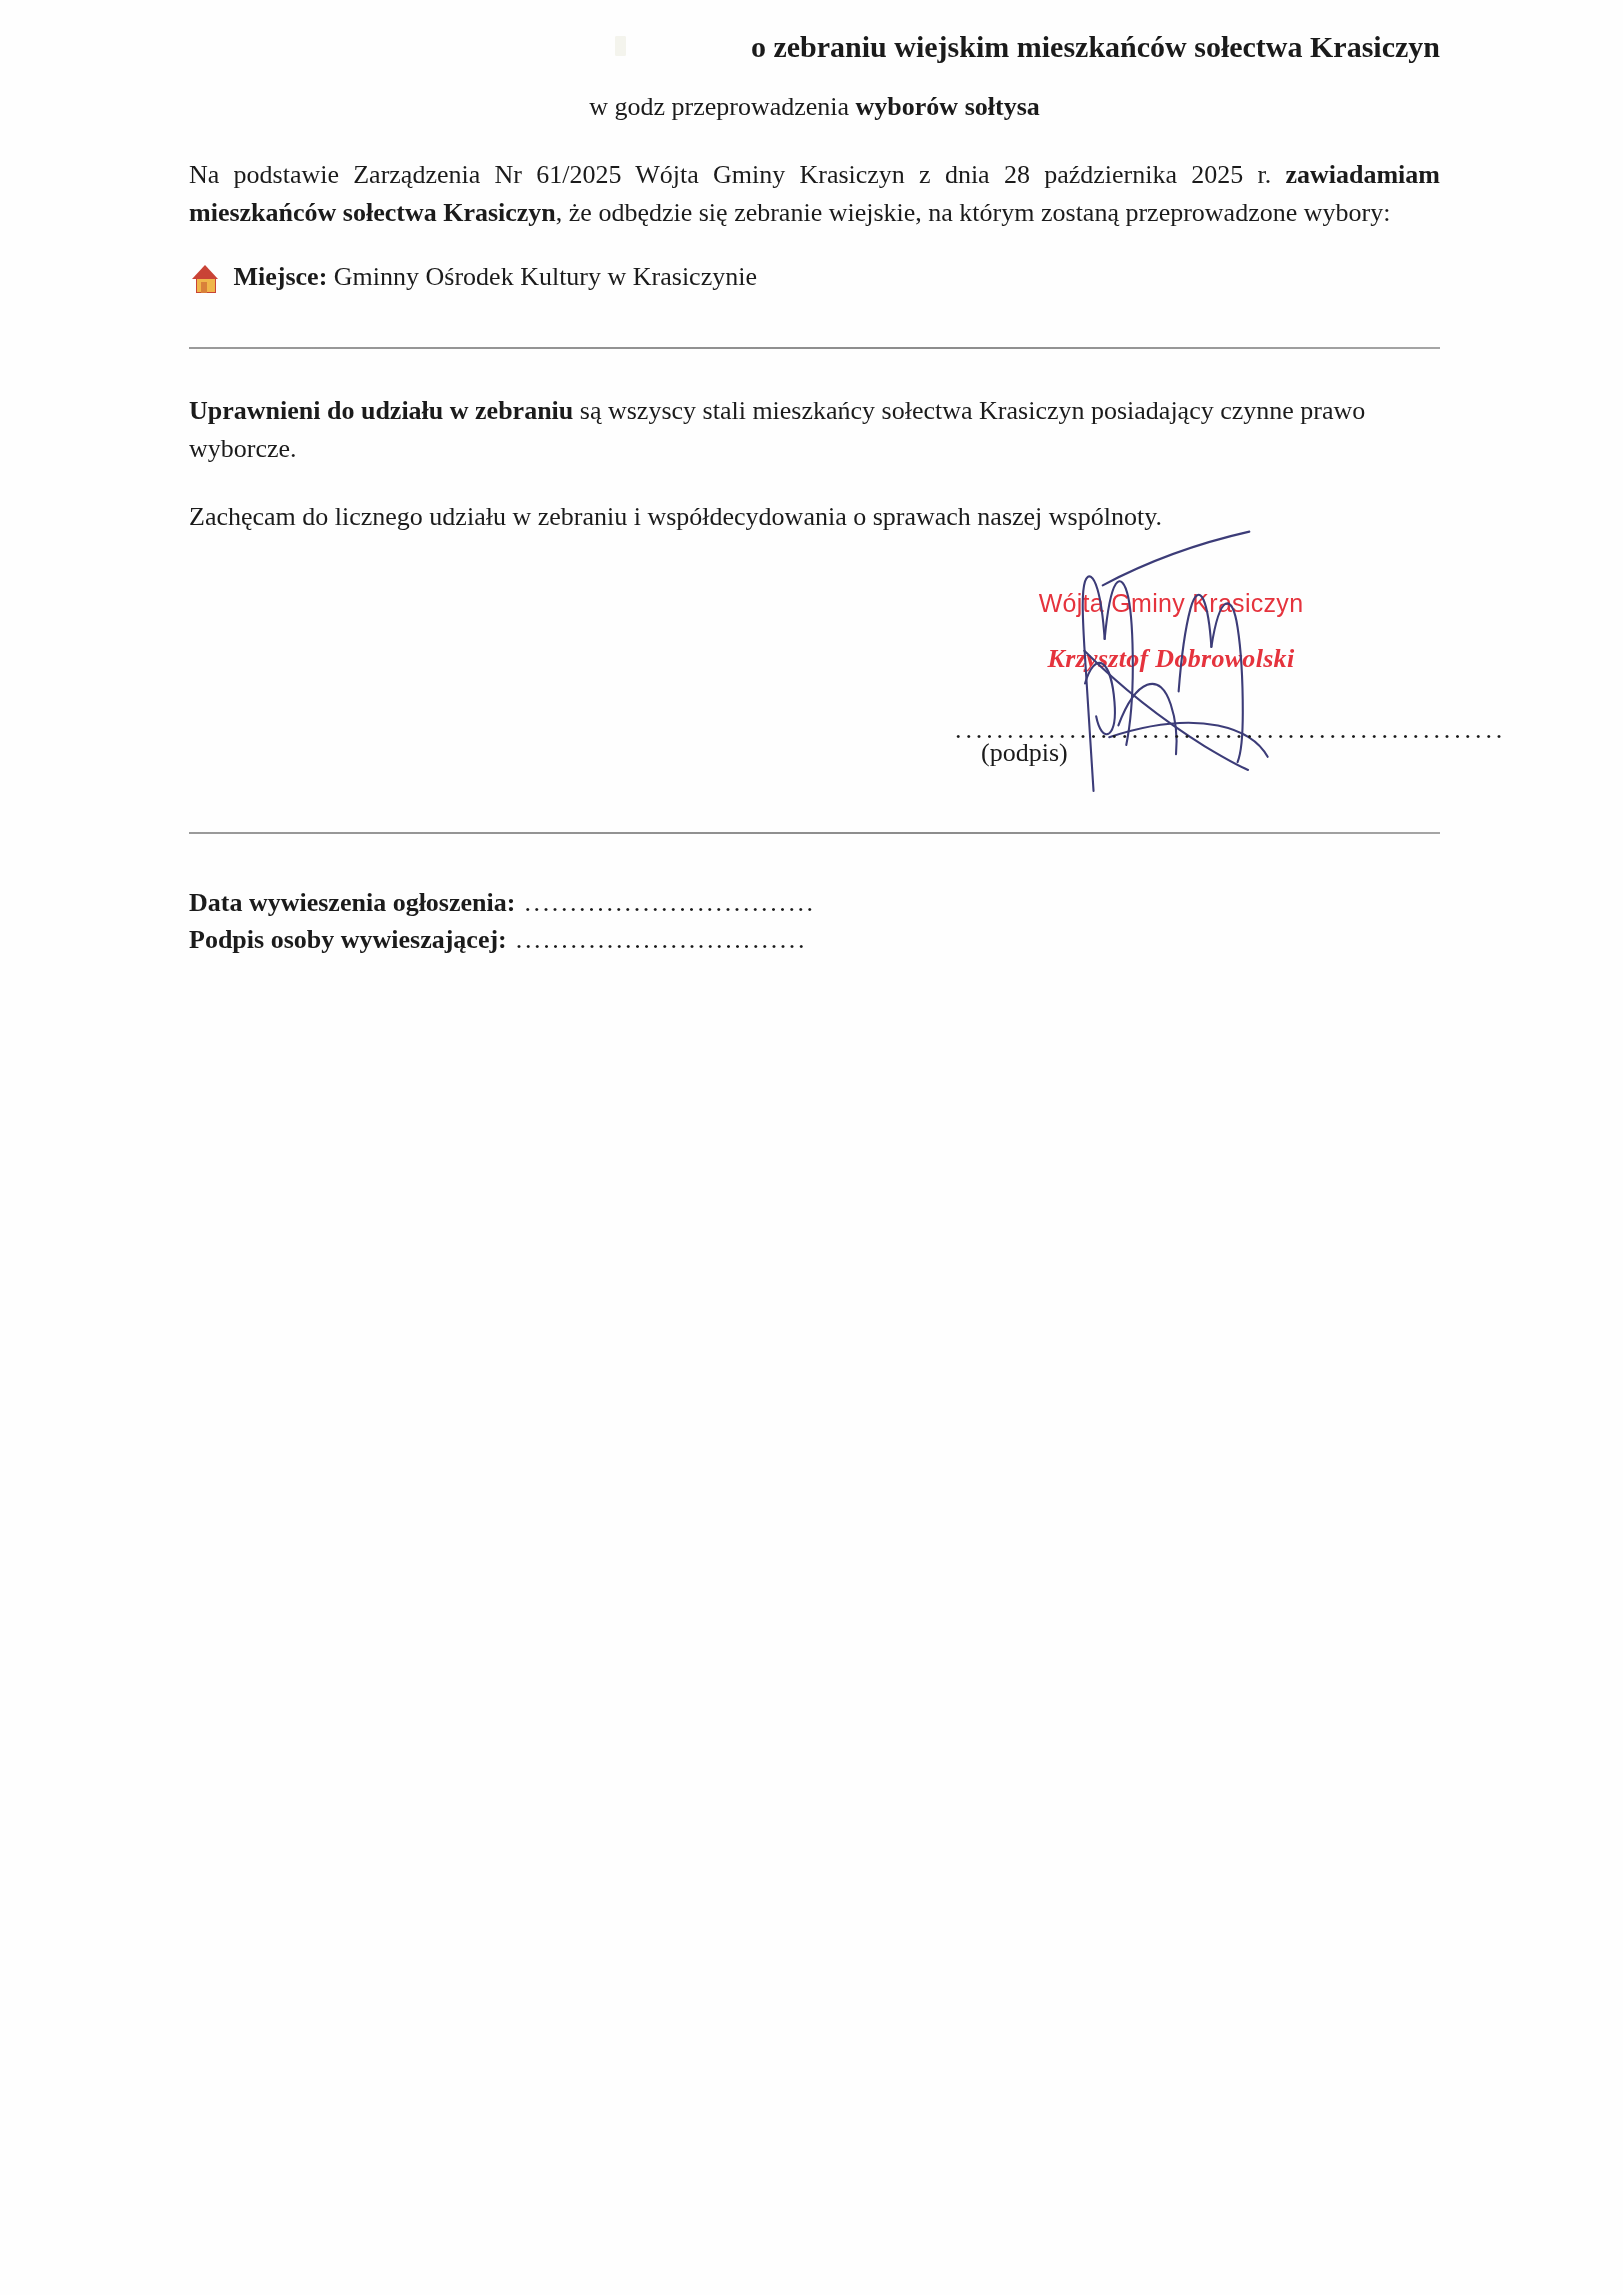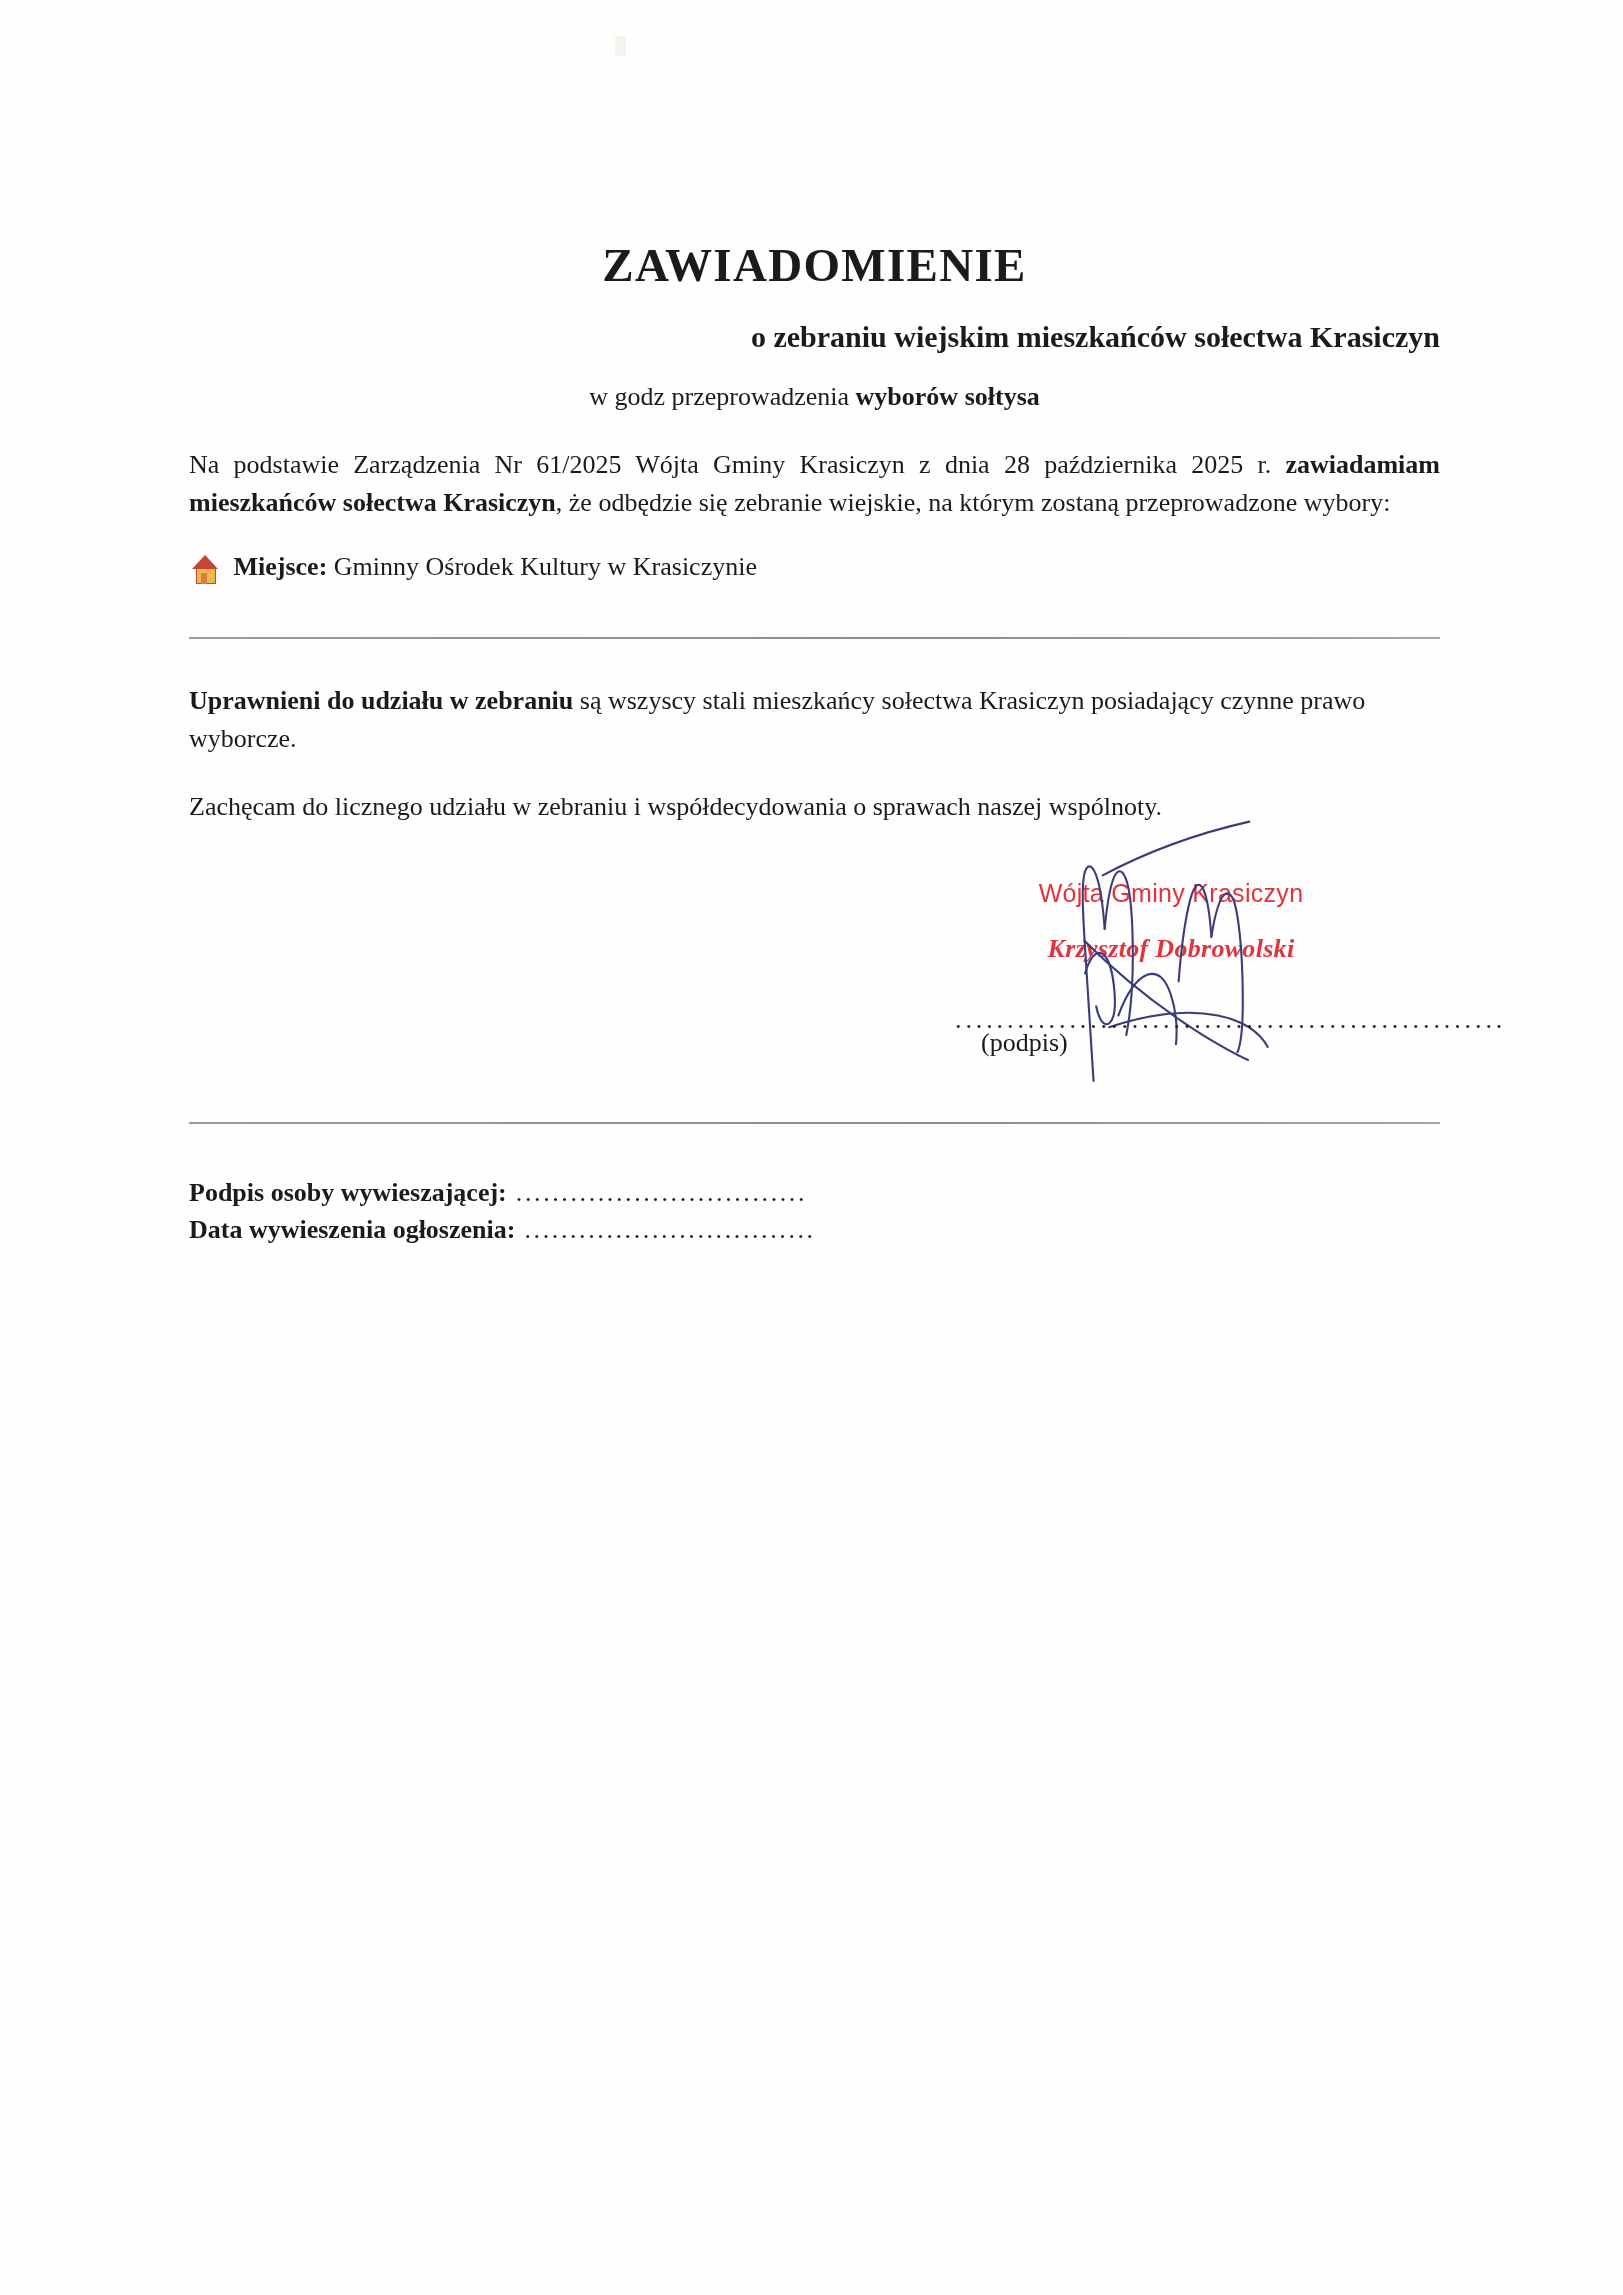--- a/index.html
+++ b/index.html
@@ -313,21 +313,20 @@
 </style>
 </head>
 <body>
 
 <div class="page">
 
   <div class="scan-artifact"></div>
 
   <div class="content">
 
-    <h1 class="doc-title">ZAWIADOMIENIE</h1>
 
     <h2 class="doc-subtitle">o zebraniu wiejskim mieszkańców sołectwa Krasiczyn</h2>
 
     <p class="doc-purpose">
       <span>w godz przeprowadzenia </span><b>wyborów sołtysa</b>
     </p>
 
     <div class="body-block">
       <p><span>Na podstawie Zarządzenia Nr 61/2025 Wójta Gminy Krasiczyn z dnia 28 października 2025 r. </span><b>zawiadamiam mieszkańców sołectwa Krasiczyn</b><span>, że odbędzie się zebranie wiejskie, na którym zostaną przeprowadzone wybory:</span></p>
     </div>
@@ -381,21 +380,21 @@
       <div class="sig-dotline">................................................................</div>
 
       <div class="sig-caption">(podpis)</div>
 
     </div>
 
     <hr class="rule rule-2">
 
     <div class="footer-fields">
 
+      <div class="field"><span class="f-label">Data wywieszenia ogłoszenia:</span><span class="f-dots"> ................................</span></div>
+
       <div class="field"><span class="f-label">Podpis osoby wywieszającej:</span><span class="f-dots"> ................................</span></div>
-
-      <div class="field"><span class="f-label">Data wywieszenia ogłoszenia:</span><span class="f-dots"> ................................</span></div>
 
     </div>
 
   </div>
 </div>
 
 
 </body></html>

